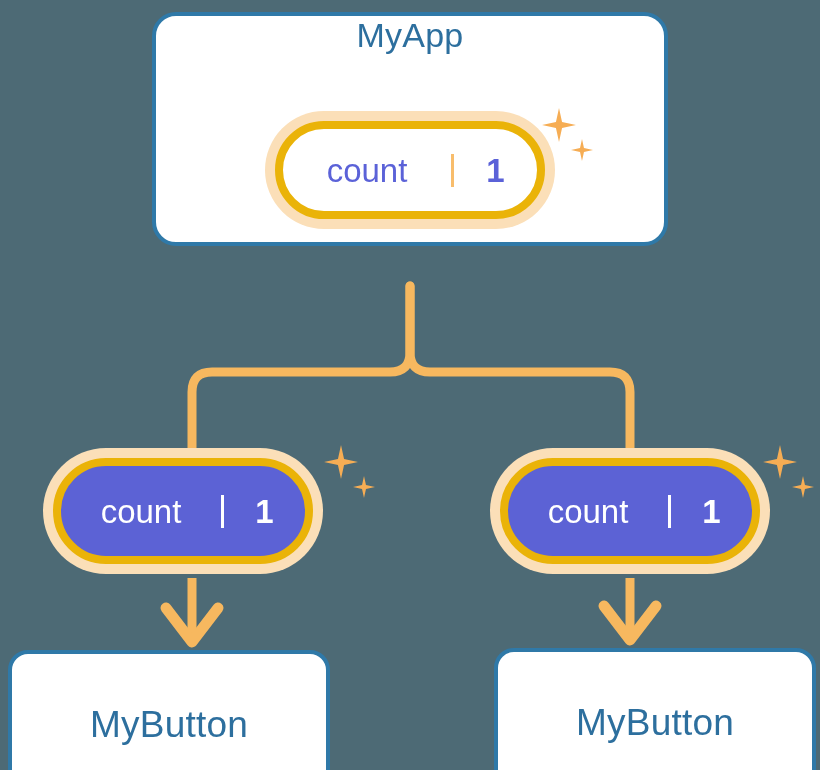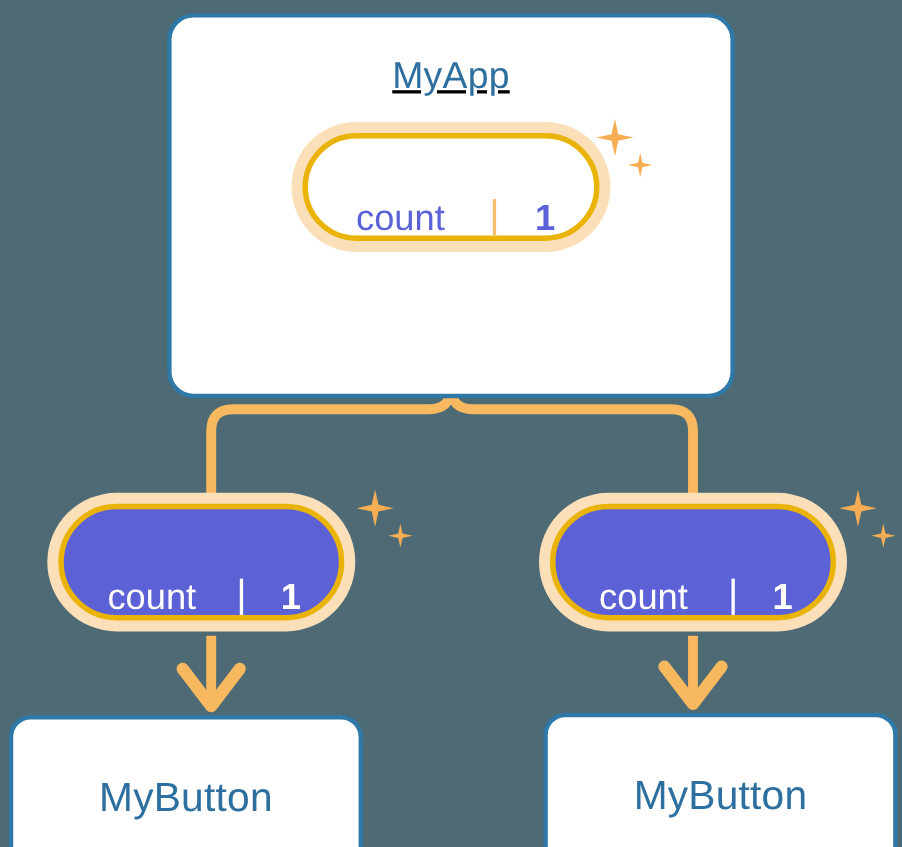--- a/index.html
+++ b/index.html
@@ -48,24 +48,22 @@
     color: #2d6f9e;
     font-size: 34px;
     letter-spacing: 0.2px;
     font-weight: 400;
   }
 
   #app-card {
     left: 152px;
     top: 12px;
     width: 516px;
-    height: 350px;
+    height: 234px;
     border-radius: 24px;
-    padding-top: 34px;
-    text-decoration: underline;
   }
 
   .btn-card {
     align-items: center;
     height: 150px;
     border-radius: 20px;
   }
   .btn-card .card-title { font-size: 37px; }
 
   #btn-card-left {
@@ -78,23 +76,23 @@
     left: 494px;
     top: 648px;
     width: 322px;
   }
 
   
   .pill {
     position: absolute;
     z-index: 3;
     display: flex;
-    align-items: flex-end;
+    align-items: center;
     border-radius: 999px;
-    border: 5px solid #eab308;
+    border: 8px solid #eab308;
     box-shadow: 0 0 0 10px #fbdfb8;
     overflow: hidden;
   }
 
   .pill .cell {
     display: flex;
     align-items: center;
     justify-content: center;
     font-size: 33px;
     line-height: 1;

